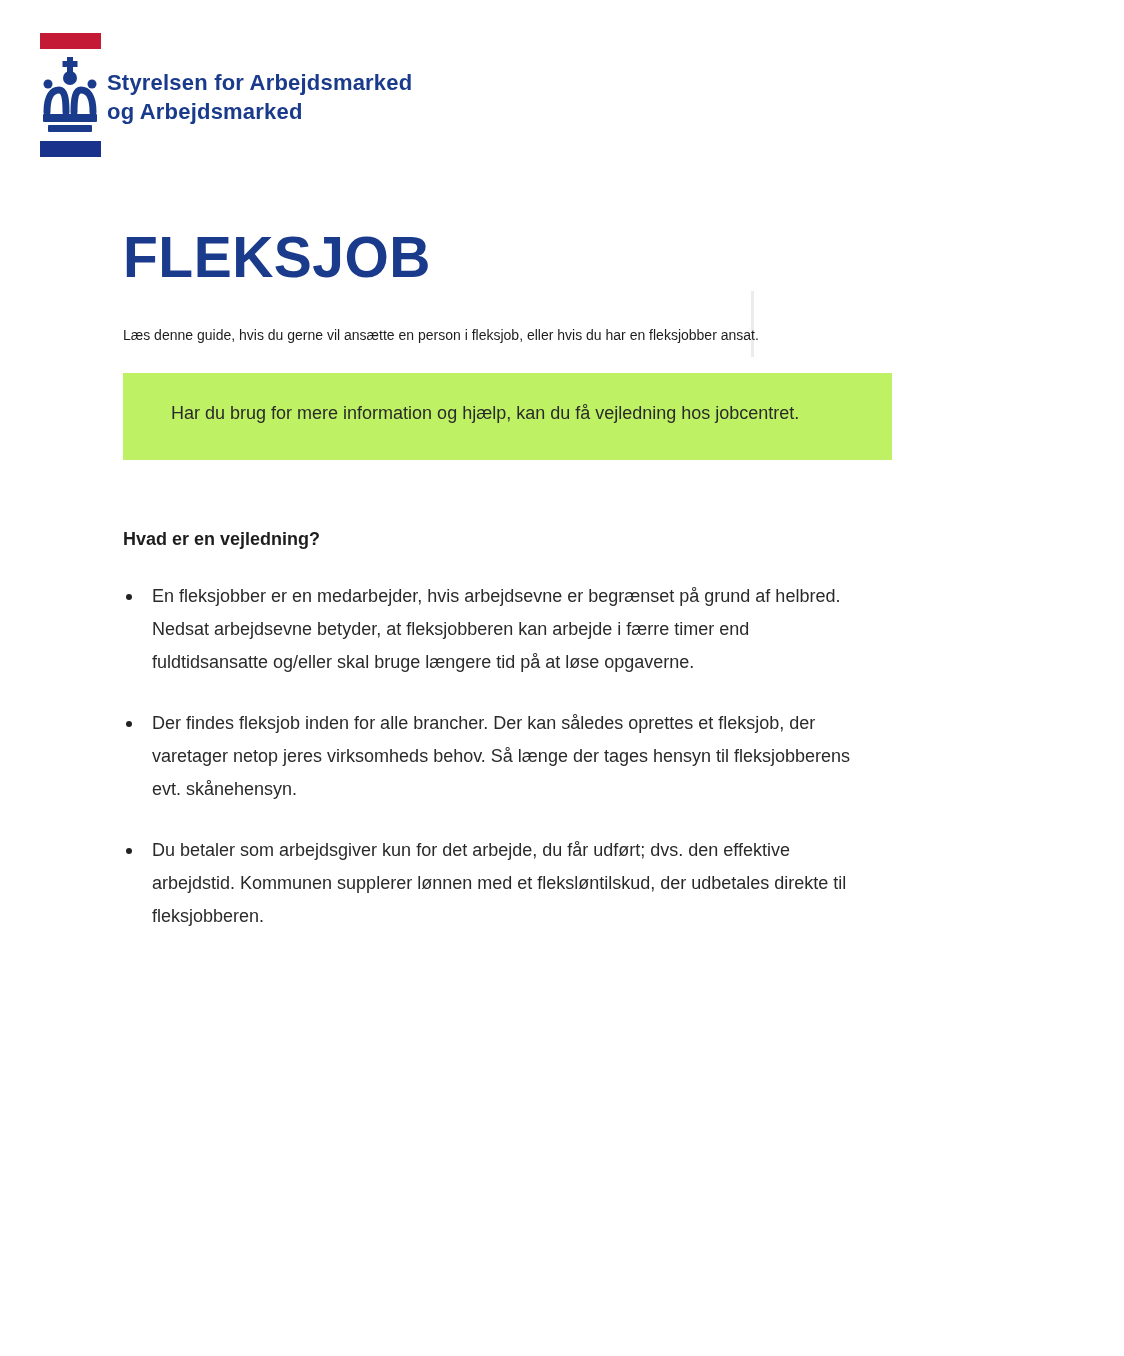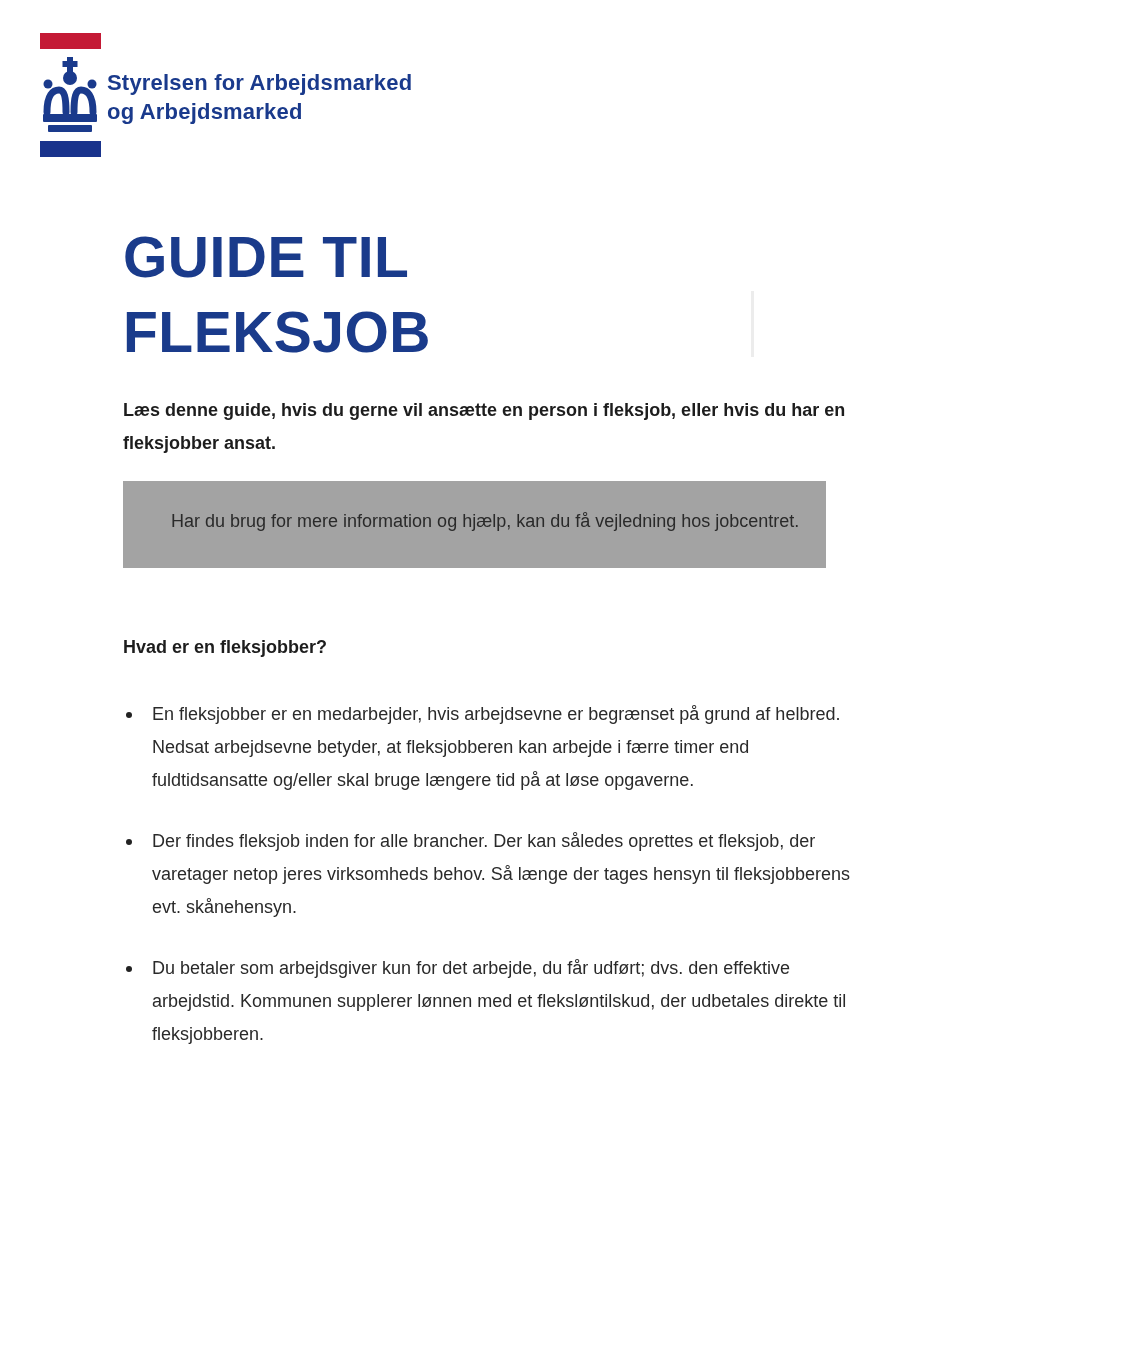--- a/index.html
+++ b/index.html
@@ -42,48 +42,48 @@
   }
 
   h1.title {
     color: #1a3b8b;
     font-size: 57px; font-weight: bold; line-height: 75px;
     letter-spacing: 0.5px;
   }
 
   .intro-bold {
     margin-top: 24px;
-    font-size: 18px; font-weight: bold; line-height: 33px;
+    font-size: 14px; font-weight: normal; line-height: 33px;
     color: #1d1d1d;
   }
 
   .body-par {
     margin-top: 30px;
     font-size: 18px; line-height: 33px;
     color: #2a2a2a;
   }
 
   .info-box {
     margin-top: 21px;
-    width: 703px;
-    background: #a3a3a3;
+    width: 769px;
+    background: #bef264;
     padding: 24px 18px 30px 48px;
   }
   .info-box p {
     font-size: 18px; line-height: 33px; color: #2a2a2a;
   }
 
   h2.section-heading {
     margin-top: 66px;
     font-size: 18px; font-weight: bold; line-height: 26px;
     color: #1d1d1d;
   }
 
   ul.bullets {
-    margin-top: 38px;
+    margin-top: 28px;
     list-style: none;
   }
   ul.bullets li {
     position: relative;
     padding-left: 29px;
     margin-bottom: 28px;
     font-size: 18px; line-height: 33px;
     color: #2a2a2a;
   }
   ul.bullets li .dot {
@@ -130,32 +130,31 @@
     <div>og Arbejdsmarked</div>
   </div>
 
   <div class="bar blue"></div>
 
   <div class="cursor-line"></div>
 
   <main class="content">
 
     <h1 class="title">
-      <div>GUIDE TIL</div>
       <div>FLEKSJOB</div>
     </h1>
 
     <p class="intro-bold">Læs denne guide, hvis du gerne vil ansætte en person i fleksjob, eller hvis du har en fleksjobber ansat.</p>
 
 
     <div class="info-box">
       <p>Har du brug for mere information og hjælp, kan du få vejledning hos jobcentret.</p>
     </div>
 
-    <h2 class="section-heading">Hvad er en fleksjobber?</h2>
+    <h2 class="section-heading">Hvad er en vejledning?</h2>
 
     <ul class="bullets">
       <li>
         <span class="dot"></span>
         <span>En fleksjobber er en medarbejder, hvis arbejdsevne er begrænset på grund af helbred. Nedsat arbejdsevne betyder, at fleksjobberen kan arbejde i færre timer end fuldtidsansatte og/eller skal bruge længere tid på at løse opgaverne.</span>
       </li>
       <li>
         <span class="dot"></span>
         <span>Der findes fleksjob inden for alle brancher. Der kan således oprettes et fleksjob, der varetager netop jeres virksomheds behov. Så længe der tages hensyn til fleksjobberens evt. skånehensyn.</span>
       </li>

